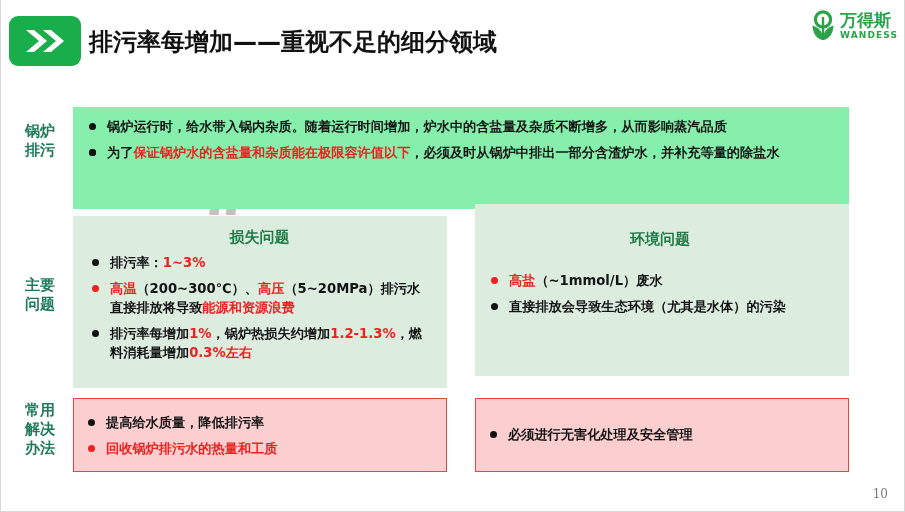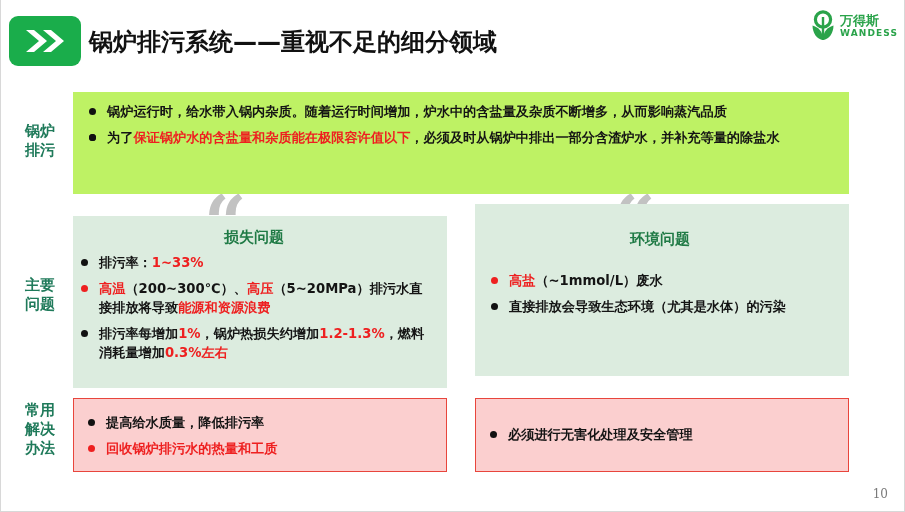--- a/index.html
+++ b/index.html
@@ -64,21 +64,21 @@
     position: absolute;
     right: 8px;
     top: 10px;
     display: flex;
     align-items: center;
     gap: 4px;
   }
   #logo-mark { width: 26px; height: 32px; display: block; }
   #logo-text { display: flex; flex-direction: column; line-height: 1; }
   #logo-cn {
-    font-size: 13px;
+    font-size: 17px;
     font-weight: bold;
     color: #2aa34a;
     letter-spacing: 0px;
   }
   #logo-en {
     font-size: 9px;
     font-weight: bold;
     color: #2aa34a;
     letter-spacing: 1.1px;
     margin-top: 2px;
@@ -94,21 +94,21 @@
     font-size: 15px;
     line-height: 19px;
     left: 10px;
   }
 
   
   .cbox {
     position: absolute;
     box-sizing: border-box;
   }
-  .box-cyan   { background: #bef264; }
+  .box-cyan   { background: #86efac; margin-top: 15px; }
   .box-green  { background: #dcecdf; }
   .box-pink   { background: #fbcfcf; border: 1.4px solid #e8453c; }
 
   .box-title {
     text-align: center;
     color: #1f7a45;
     font-weight: bold;
     font-size: 15px;
     margin-top: 12px;
     margin-bottom: 6px;
@@ -172,21 +172,21 @@
 
   <div id="header">
 
     <div id="chevron-badge">
       <svg width="42" height="26" viewBox="0 0 42 26" aria-hidden="true">
         <path d="M2 2 L15 13 L2 24 L10 24 L23 13 L10 2 Z" fill="#ffffff"></path>
         <path d="M19 2 L32 13 L19 24 L27 24 L40 13 L27 2 Z" fill="#ffffff"></path>
       </svg>
     </div>
 
-    <div id="slide-title">锅炉排污系统——重视不足的细分领域</div>
+    <div id="slide-title">排污率每增加——重视不足的细分领域</div>
 
     <div id="logo">
       <svg id="logo-mark" viewBox="0 0 26 32" aria-hidden="true">
         <circle cx="13" cy="9.5" r="7.6" fill="none" stroke="#2aa34a" stroke-width="3.2"></circle>
         <path d="M13 7 L13 30" stroke="#2aa34a" stroke-width="2.4" fill="none"></path>
         <path d="M13 30 C13 21, 8 17, 2.5 15.5 C2.5 23, 7 29.5, 13 30 Z" fill="#2aa34a"></path>
         <path d="M13 30 C13 21, 18 17, 23.5 15.5 C23.5 23, 19 29.5, 13 30 Z" fill="#2aa34a"></path>
       </svg>
       <div id="logo-text">
         <div id="logo-cn">万得斯</div>
@@ -217,26 +217,26 @@
         <span>为了</span><span class="red">保证锅炉水的含盐量和杂质能在极限容许值以下</span><span>，必须及时从锅炉中排出一部分含渣炉水，并补充等量的除盐水</span>
       </li>
     </ul>
   </div>
 
   <div class="row-label" style="top:276px;">
     <div>主要</div>
     <div>问题</div>
   </div>
 
-  <div class="cbox box-green" style="left:72px; top:216px; width:374px; height:172px; padding:0 14px 0 2px;">
+  <div class="cbox box-green" style="left:72px; top:216px; width:374px; height:172px; padding:0 14px 0 13px;">
     <div class="box-title">损失问题</div>
     <ul class="bullets">
       <li>
         <span class="dot"></span>
-        <span>排污率：</span><span class="red">1~33%</span>
+        <span>排污率：</span><span class="red">1~3%</span>
       </li>
       <li class="red-dot">
         <span class="dot"></span>
         <span class="red">高温</span><span>（200~300℃）、</span><span class="red">高压</span><span>（5~20MPa）排污水直接排放将导致</span><span class="red">能源和资源浪费</span>
       </li>
       <li>
         <span class="dot"></span>
         <span>排污率每增加</span><span class="red">1%</span><span>，锅炉热损失约增加</span><span class="red">1.2-1.3%</span><span>，燃料消耗量增加</span><span class="red">0.3%左右</span>
       </li>
     </ul>

